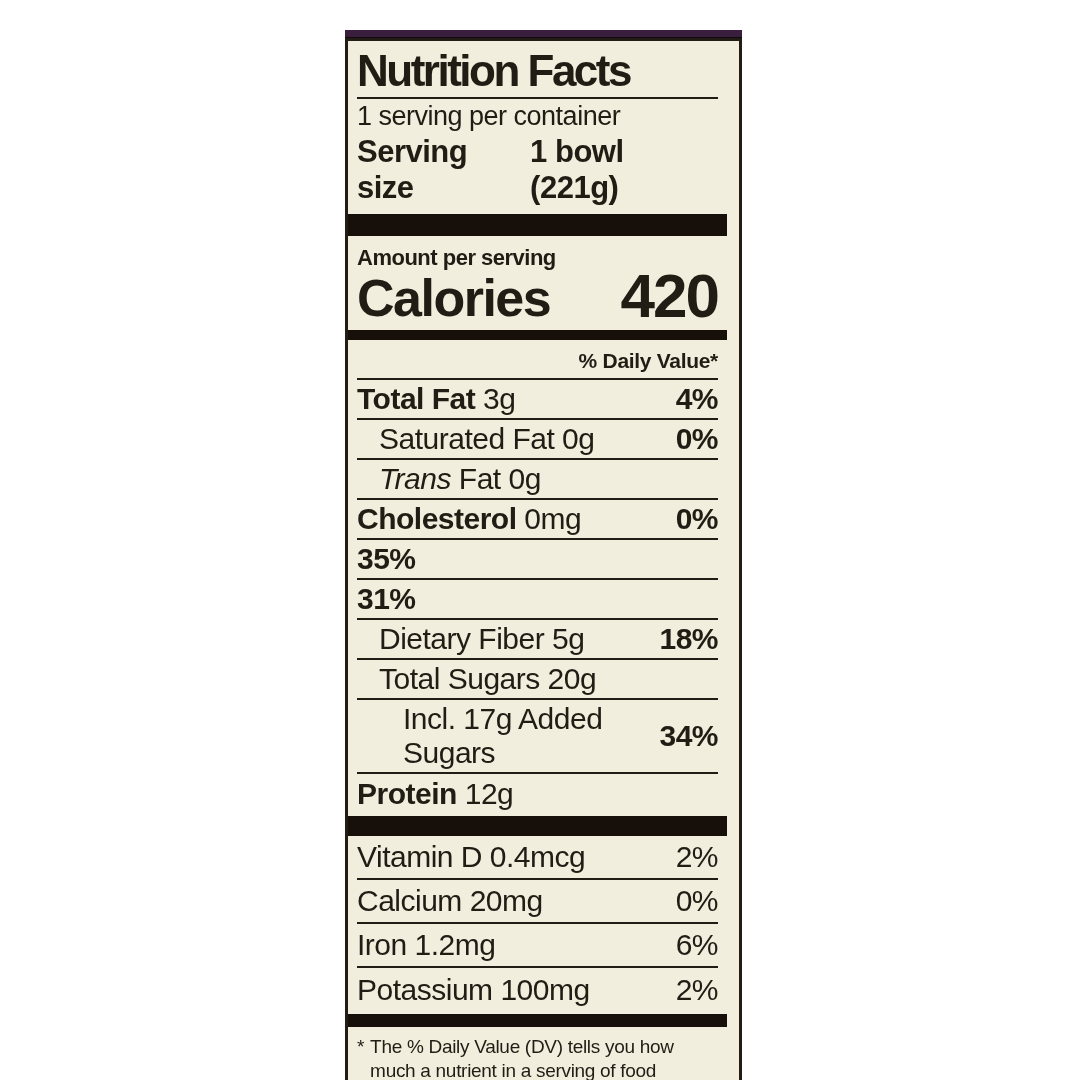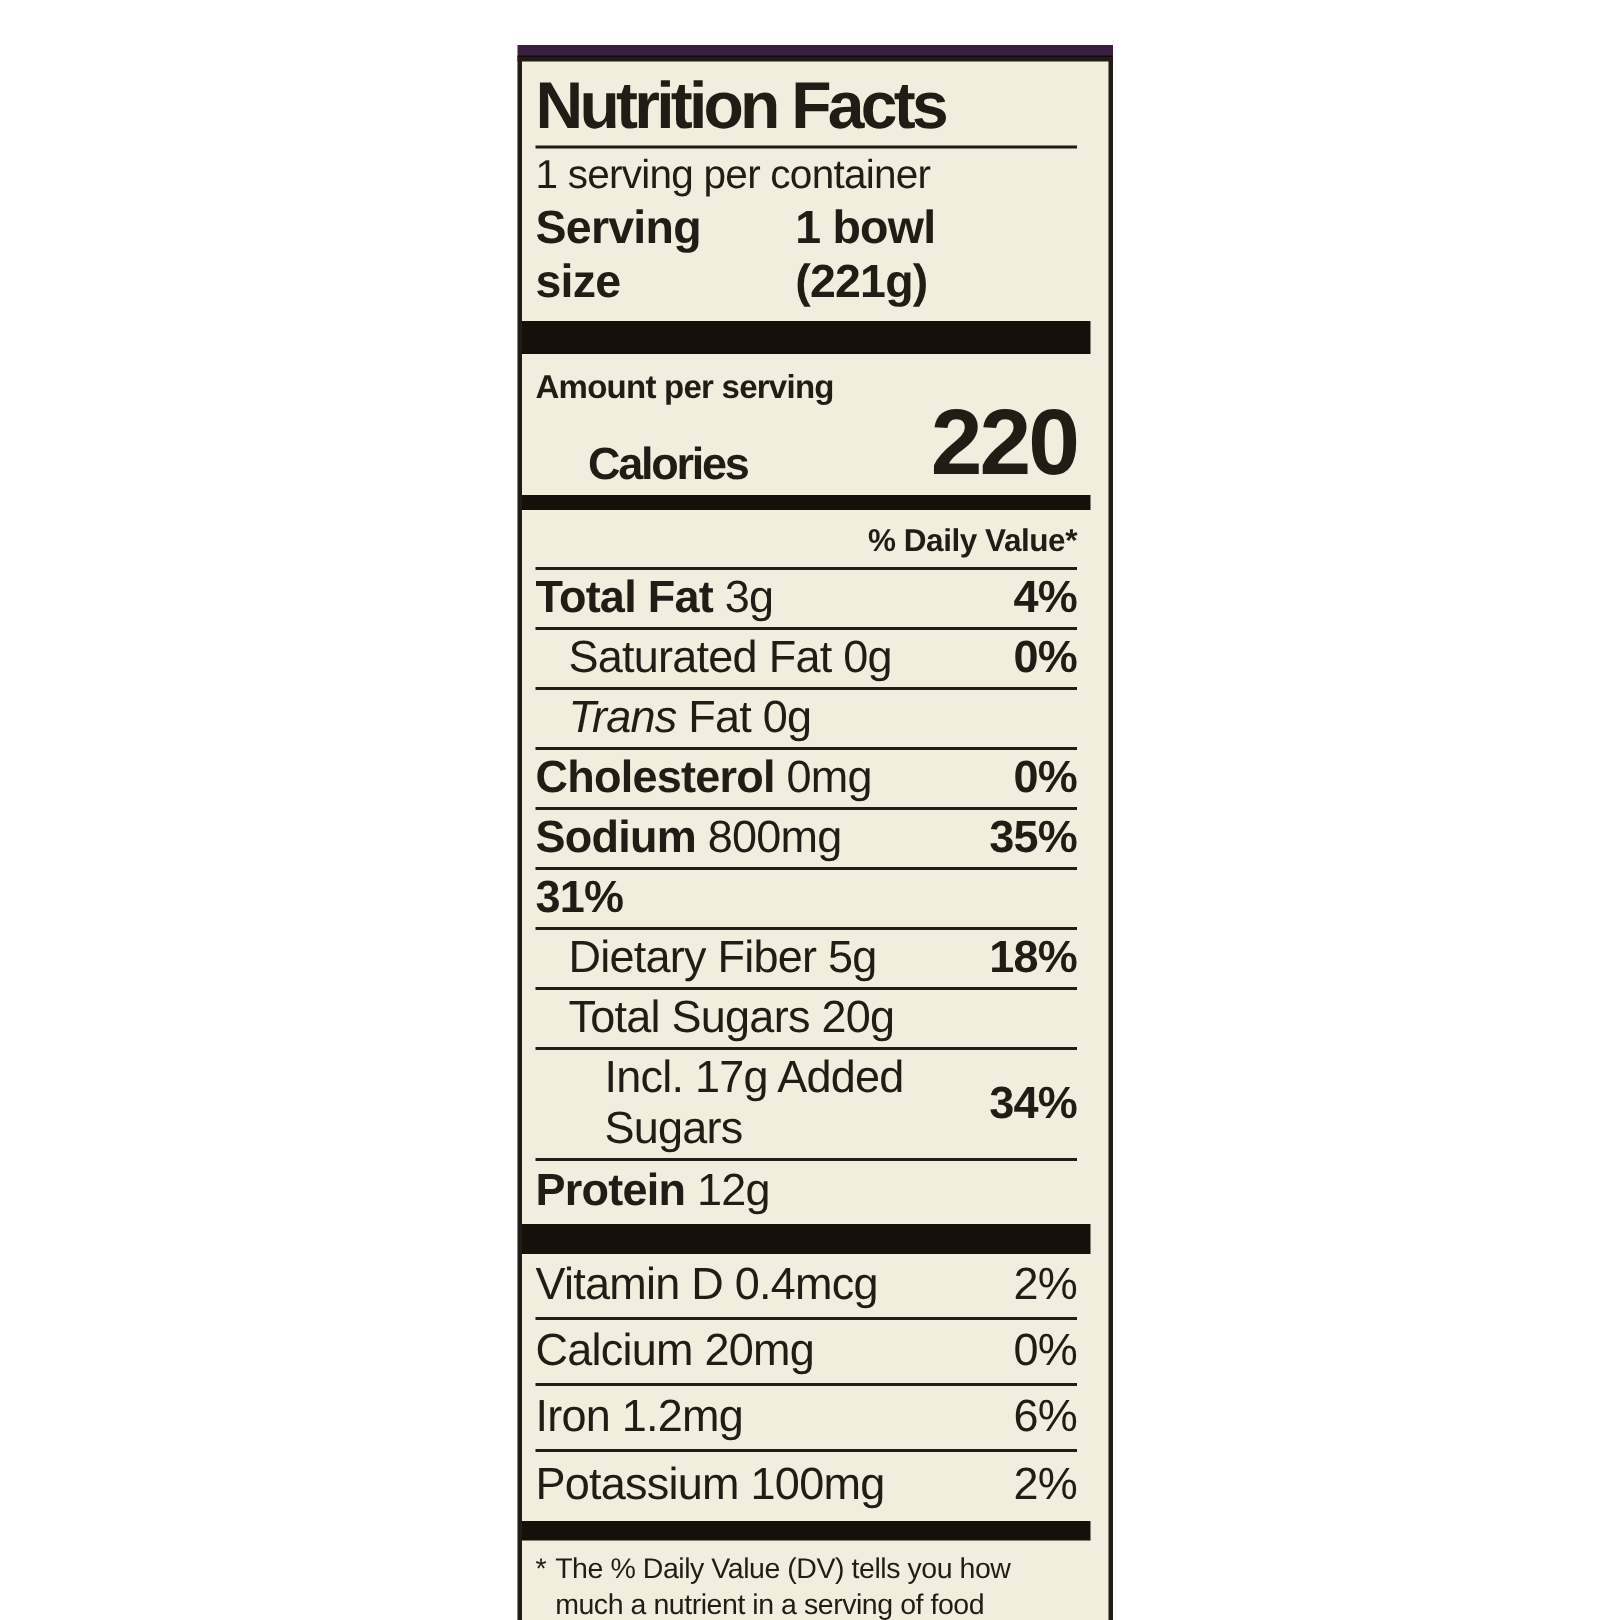--- a/index.html
+++ b/index.html
@@ -76,25 +76,24 @@
     letter-spacing:-0.5px;
     margin-top:9px;
   }
   .calories-row{
     display:flex;
     justify-content:space-between;
     align-items:flex-end;
     margin-top:-4px;
   }
   .calories-word{
-    font-size:30px;
+    font-size:52px;
     font-weight:bold;
     letter-spacing:-1.5px;
     line-height:1.05;
-    margin-left:35px;
   }
   .calories-num{
     font-size:62px;
     font-weight:bold;
     letter-spacing:-2px;
     line-height:0.95;
   }
   .dv-header{
     text-align:right;
     font-size:21px;
@@ -145,21 +144,21 @@
       <span>Serving size</span>
       <span>1 bowl (221g)</span>
     </div>
 
     <div class="bar thick"></div>
 
     <div class="amount-per-serving">Amount per serving</div>
 
     <div class="calories-row">
       <span class="calories-word">Calories</span>
-      <span class="calories-num">220</span>
+      <span class="calories-num">420</span>
     </div>
 
     <div class="bar medium"></div>
 
     <div class="dv-header">% Daily Value*</div>
 
     <div class="rows nutrients">
         <div class="row">
           <span><span class="b">Total Fat</span>&nbsp;3g</span>
           <span class="row-dv b">4%</span>
@@ -170,21 +169,20 @@
         </div>
         <div class="row indent1">
           <span><span class=" i">Trans</span>&nbsp;Fat 0g</span>
           <span class="row-dv"></span>
         </div>
         <div class="row">
           <span><span class="b">Cholesterol</span>&nbsp;0mg</span>
           <span class="row-dv b">0%</span>
         </div>
         <div class="row">
-          <span><span class="b">Sodium</span>&nbsp;800mg</span>
           <span class="row-dv b">35%</span>
         </div>
         <div class="row">
           <span class="row-dv b">31%</span>
         </div>
         <div class="row indent1">
           <span><span class="">Dietary Fiber</span>&nbsp;5g</span>
           <span class="row-dv b">18%</span>
         </div>
         <div class="row indent1">

